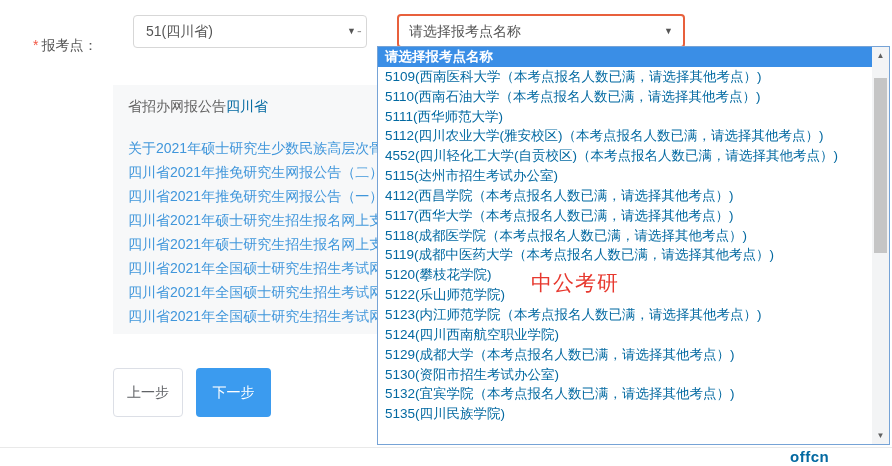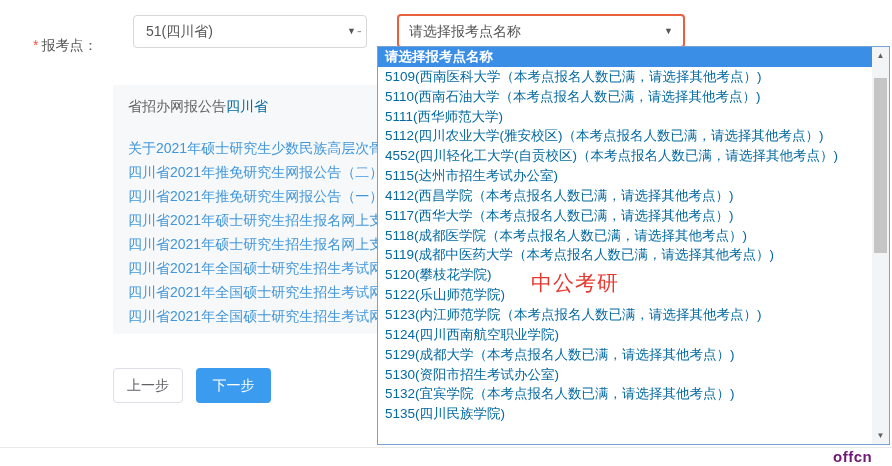--- a/index.html
+++ b/index.html
@@ -26,21 +26,21 @@
   
   .notice-panel{position:absolute;left:113px;top:85px;width:667px;height:249px;
           background:#f7f8f9;overflow:hidden;}
   .notice-header{position:absolute;left:15px;top:13px;font-size:14px;color:#5f5f5f;}
   .region{color:#0369a1;margin-left:0;}
   .notice-links{position:absolute;left:15px;top:51px;right:0;}
   .notice-link{height:24px;line-height:24px;font-size:14px;color:#4096db;
           white-space:nowrap;overflow:hidden;cursor:pointer;}
 
   
-  .btn{position:absolute;top:368px;height:35px;box-sizing:border-box;border-radius:4px;
+  .btn{position:absolute;top:368px;height:49px;box-sizing:border-box;border-radius:4px;
           font-size:14px;font-family:Liberation Serif, serif;cursor:pointer;}
   .btn-prev{left:113px;width:70px;background:#fff;border:1px solid #dcdfe6;color:#606266;}
   .btn-next{left:196px;width:75px;background:#3b9bef;border:none;color:#fff;}
 
   
   .dropdown{position:absolute;left:377px;top:46px;width:513px;height:399px;
           box-sizing:border-box;background:#fff;border:1px solid #76a3d6;z-index:20;}
   .dd-items{position:absolute;left:0;top:0;right:17px;bottom:0;overflow:hidden;}
   .dd-item{height:19.85px;line-height:19.85px;font-size:13.5px;color:#0369a1;
           padding-left:7px;white-space:nowrap;overflow:hidden;cursor:pointer;}
@@ -51,22 +51,22 @@
   .sb-up{top:0;}
   .sb-down{bottom:0;}
   .sb-thumb{position:absolute;left:2px;top:31px;width:13px;height:175px;
           background:#c5c5c5;cursor:grab;}
 
   
   .watermark{position:absolute;left:511px;top:269px;font-size:21px;letter-spacing:1px;
           color:#e7382e;z-index:30;margin-left:20px;}
   .divider{position:absolute;left:0;top:447px;width:892px;height:0;
           border-top:1px solid #e9e9e9;}
-  .logo-offcn{position:absolute;left:833px;top:448px;font-size:15px;font-weight:900;
-          color:#701a75;z-index:25;letter-spacing:0.5px;}
+  .logo-offcn{position:absolute;left:790px;top:448px;font-size:15px;font-weight:900;
+          color:#0369a1;z-index:25;letter-spacing:0.5px;}
 </style>
 </head>
 <body>
 
 <div class="page">
 
   <div class="form-label">
     <span class="req">*</span><span>报考点：</span>
   </div>
 

